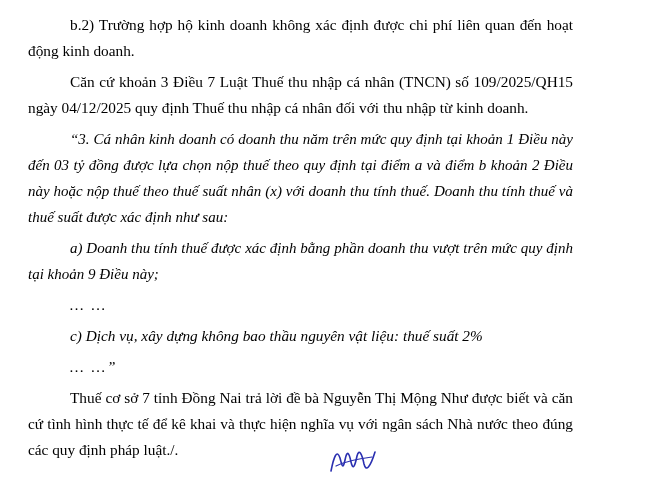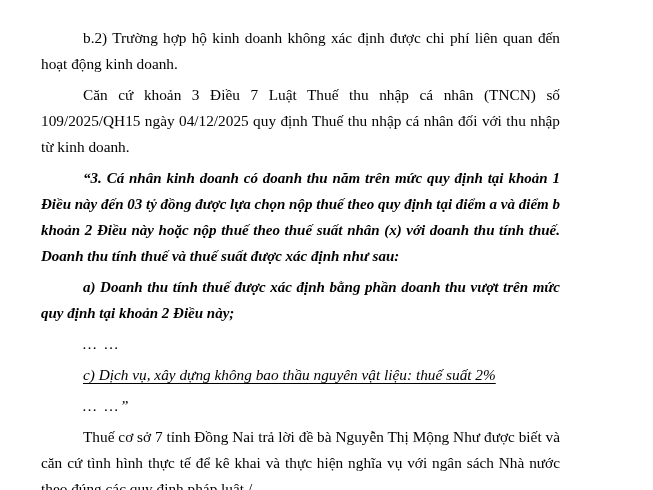--- a/index.html
+++ b/index.html
@@ -11,21 +11,21 @@
     height: 490px;
     background: #ffffff;
     font-family: "Liberation Serif", serif;
     color: #000000;
     overflow: hidden;
   }
   .page {
     position: relative;
     width: 605px;
     height: 490px;
-    padding: 15px;
+    padding: 2px;
     box-sizing: border-box;
   }
   .doc-body {
     padding: 10px 30px 0 26px;
     box-sizing: border-box;
   }
   p {
     margin: 0 0 0 0;
     font-size: 15.3px;
     line-height: 26px;
@@ -35,25 +35,23 @@
   p.indent {
     text-indent: 42px;
   }
   .blk {
     margin-bottom: 5px;
   }
   .quote-para {
     font-style: italic;
     font-size: 15px;
     line-height: 26px;
-    font-weight: bold;
   }
   .underline-line {
     font-style: italic;
-    text-decoration: underline;
     text-underline-offset: 3px;
   }
   .dots {
     font-style: italic;
     letter-spacing: 2px;
   }
   .closing {
     margin-top: 2px;
   }
   .sig-wrap {
@@ -81,21 +79,21 @@
 
     <div class="blk">
       <p class="indent">Căn cứ khoản 3 Điều 7 Luật Thuế thu nhập cá nhân (TNCN) số 109/2025/QH15 ngày 04/12/2025 quy định Thuế thu nhập cá nhân đối với thu nhập từ kinh doanh.</p>
     </div>
 
     <div class="blk">
       <p class="indent quote-para">“3. Cá nhân kinh doanh có doanh thu năm trên mức quy định tại khoản 1 Điều này đến 03 tỷ đồng được lựa chọn nộp thuế theo quy định tại điểm a và điểm b khoản 2 Điều này hoặc nộp thuế theo thuế suất nhân (x) với doanh thu tính thuế. Doanh thu tính thuế và thuế suất được xác định như sau:</p>
     </div>
 
     <div class="blk">
-      <p class="indent quote-para">a) Doanh thu tính thuế được xác định bằng phần doanh thu vượt trên mức quy định tại khoản 2 Điều này;</p>
+      <p class="indent quote-para">a) Doanh thu tính thuế được xác định bằng phần doanh thu vượt trên mức quy định tại khoản 9 Điều này;</p>
     </div>
 
     <div class="blk">
       <p class="indent dots">… …</p>
     </div>
 
     <div class="blk">
       <p class="indent"><span class="underline-line">c) Dịch vụ, xây dựng không bao thầu nguyên vật liệu: thuế suất 2%</span></p>
     </div>
 

